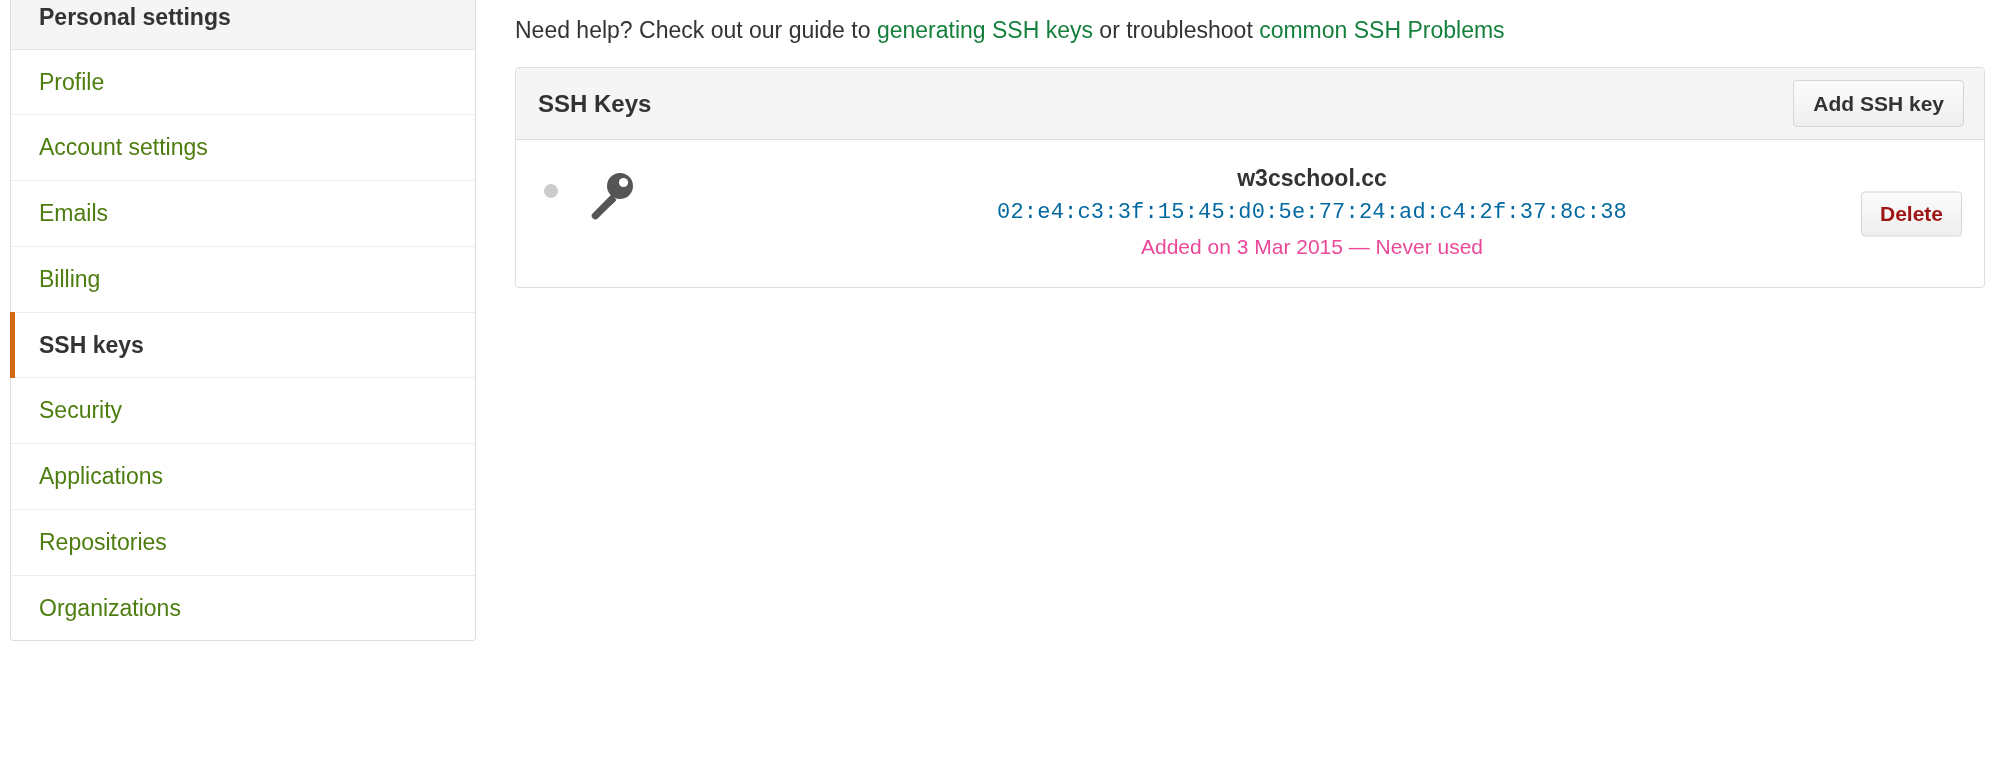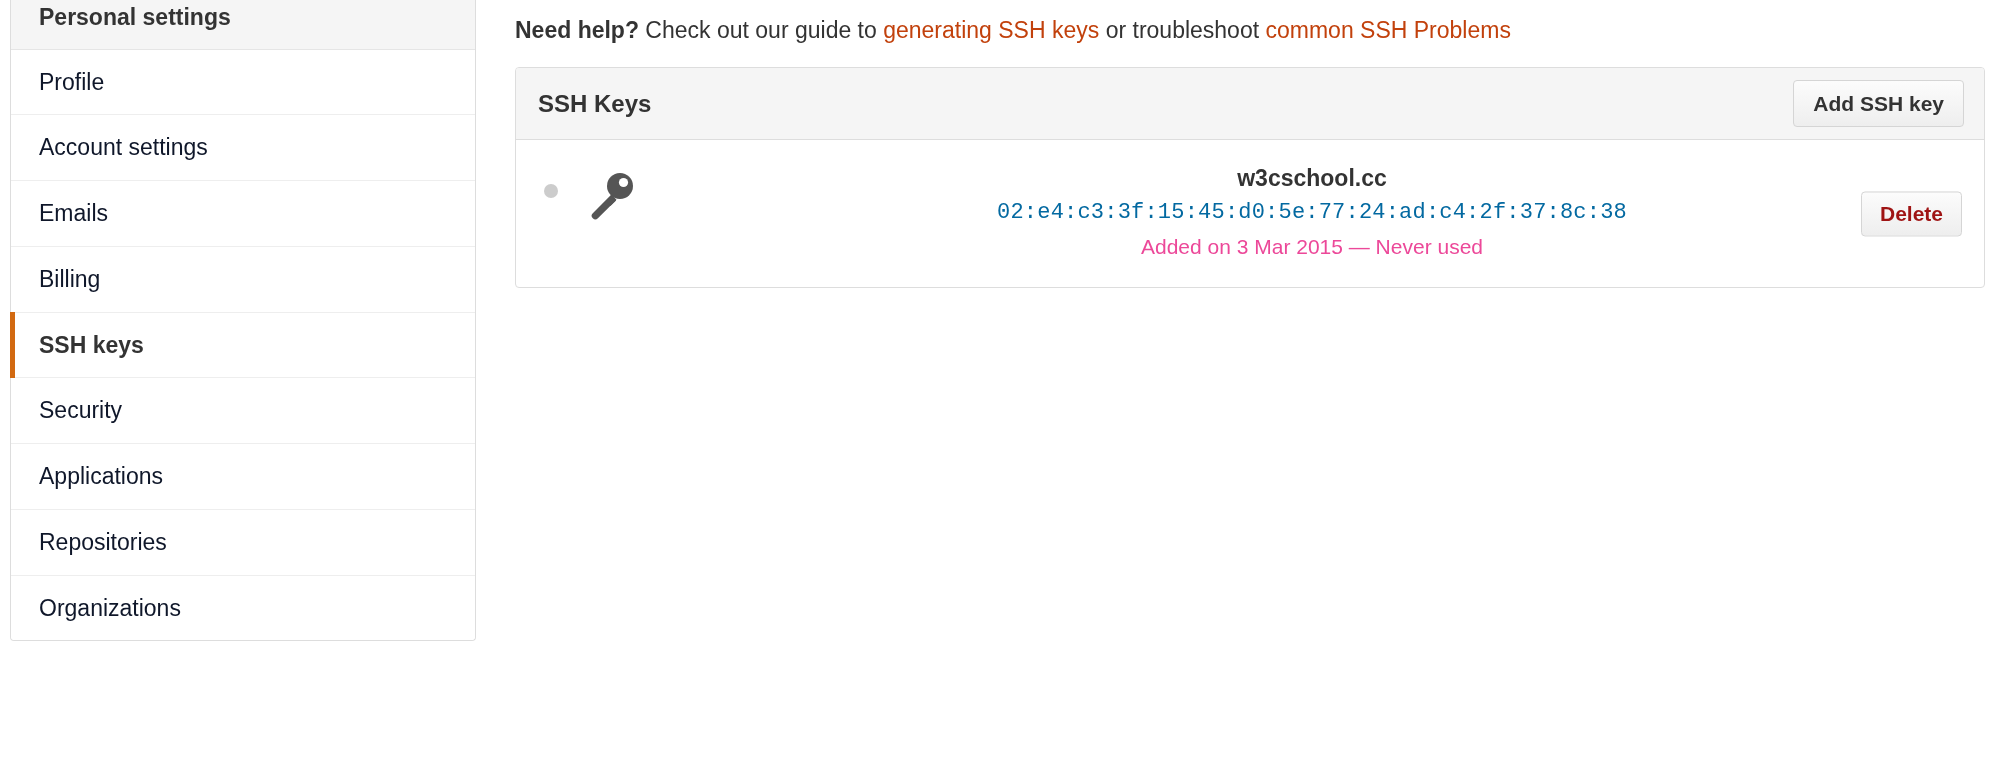--- a/index.html
+++ b/index.html
@@ -43,21 +43,21 @@
     font-weight: bold;
     color: #333333;
     line-height: 1.2;
   }
   .sidebar-item {
     position: relative;
     border-bottom: 1px solid #eeeeee;
     padding: 18px 0 18px 28px;
     font-size: 23px;
     line-height: 1.25;
-    color: #0f172a;
+    color: #4d7c0f;
     cursor: pointer;
     background: #ffffff;
   }
   .sidebar-item:last-child {
     border-bottom: none;
     border-radius: 0 0 4px 4px;
   }
   .sidebar-item.is-active {
     color: #333333;
     font-weight: bold;
@@ -81,23 +81,23 @@
     width: 1470px;
   }
 
   .help-line {
     font-size: 23px;
     line-height: 1.25;
     color: #333333;
     padding: 16px 0 0 0;
     white-space: nowrap;
   }
-  .help-line b { font-weight: bold; margin-top: 14px; }
+  .help-line b { font-weight: normal; margin-top: 14px; }
   .help-line a {
-    color: #c2410c;
+    color: #15803d;
     text-decoration: none;
     cursor: pointer;
   }
 
   .panel {
     margin-top: 22px;
     border: 1px solid #dddddd;
     border-radius: 4px;
     background: #ffffff;
     box-sizing: border-box;

